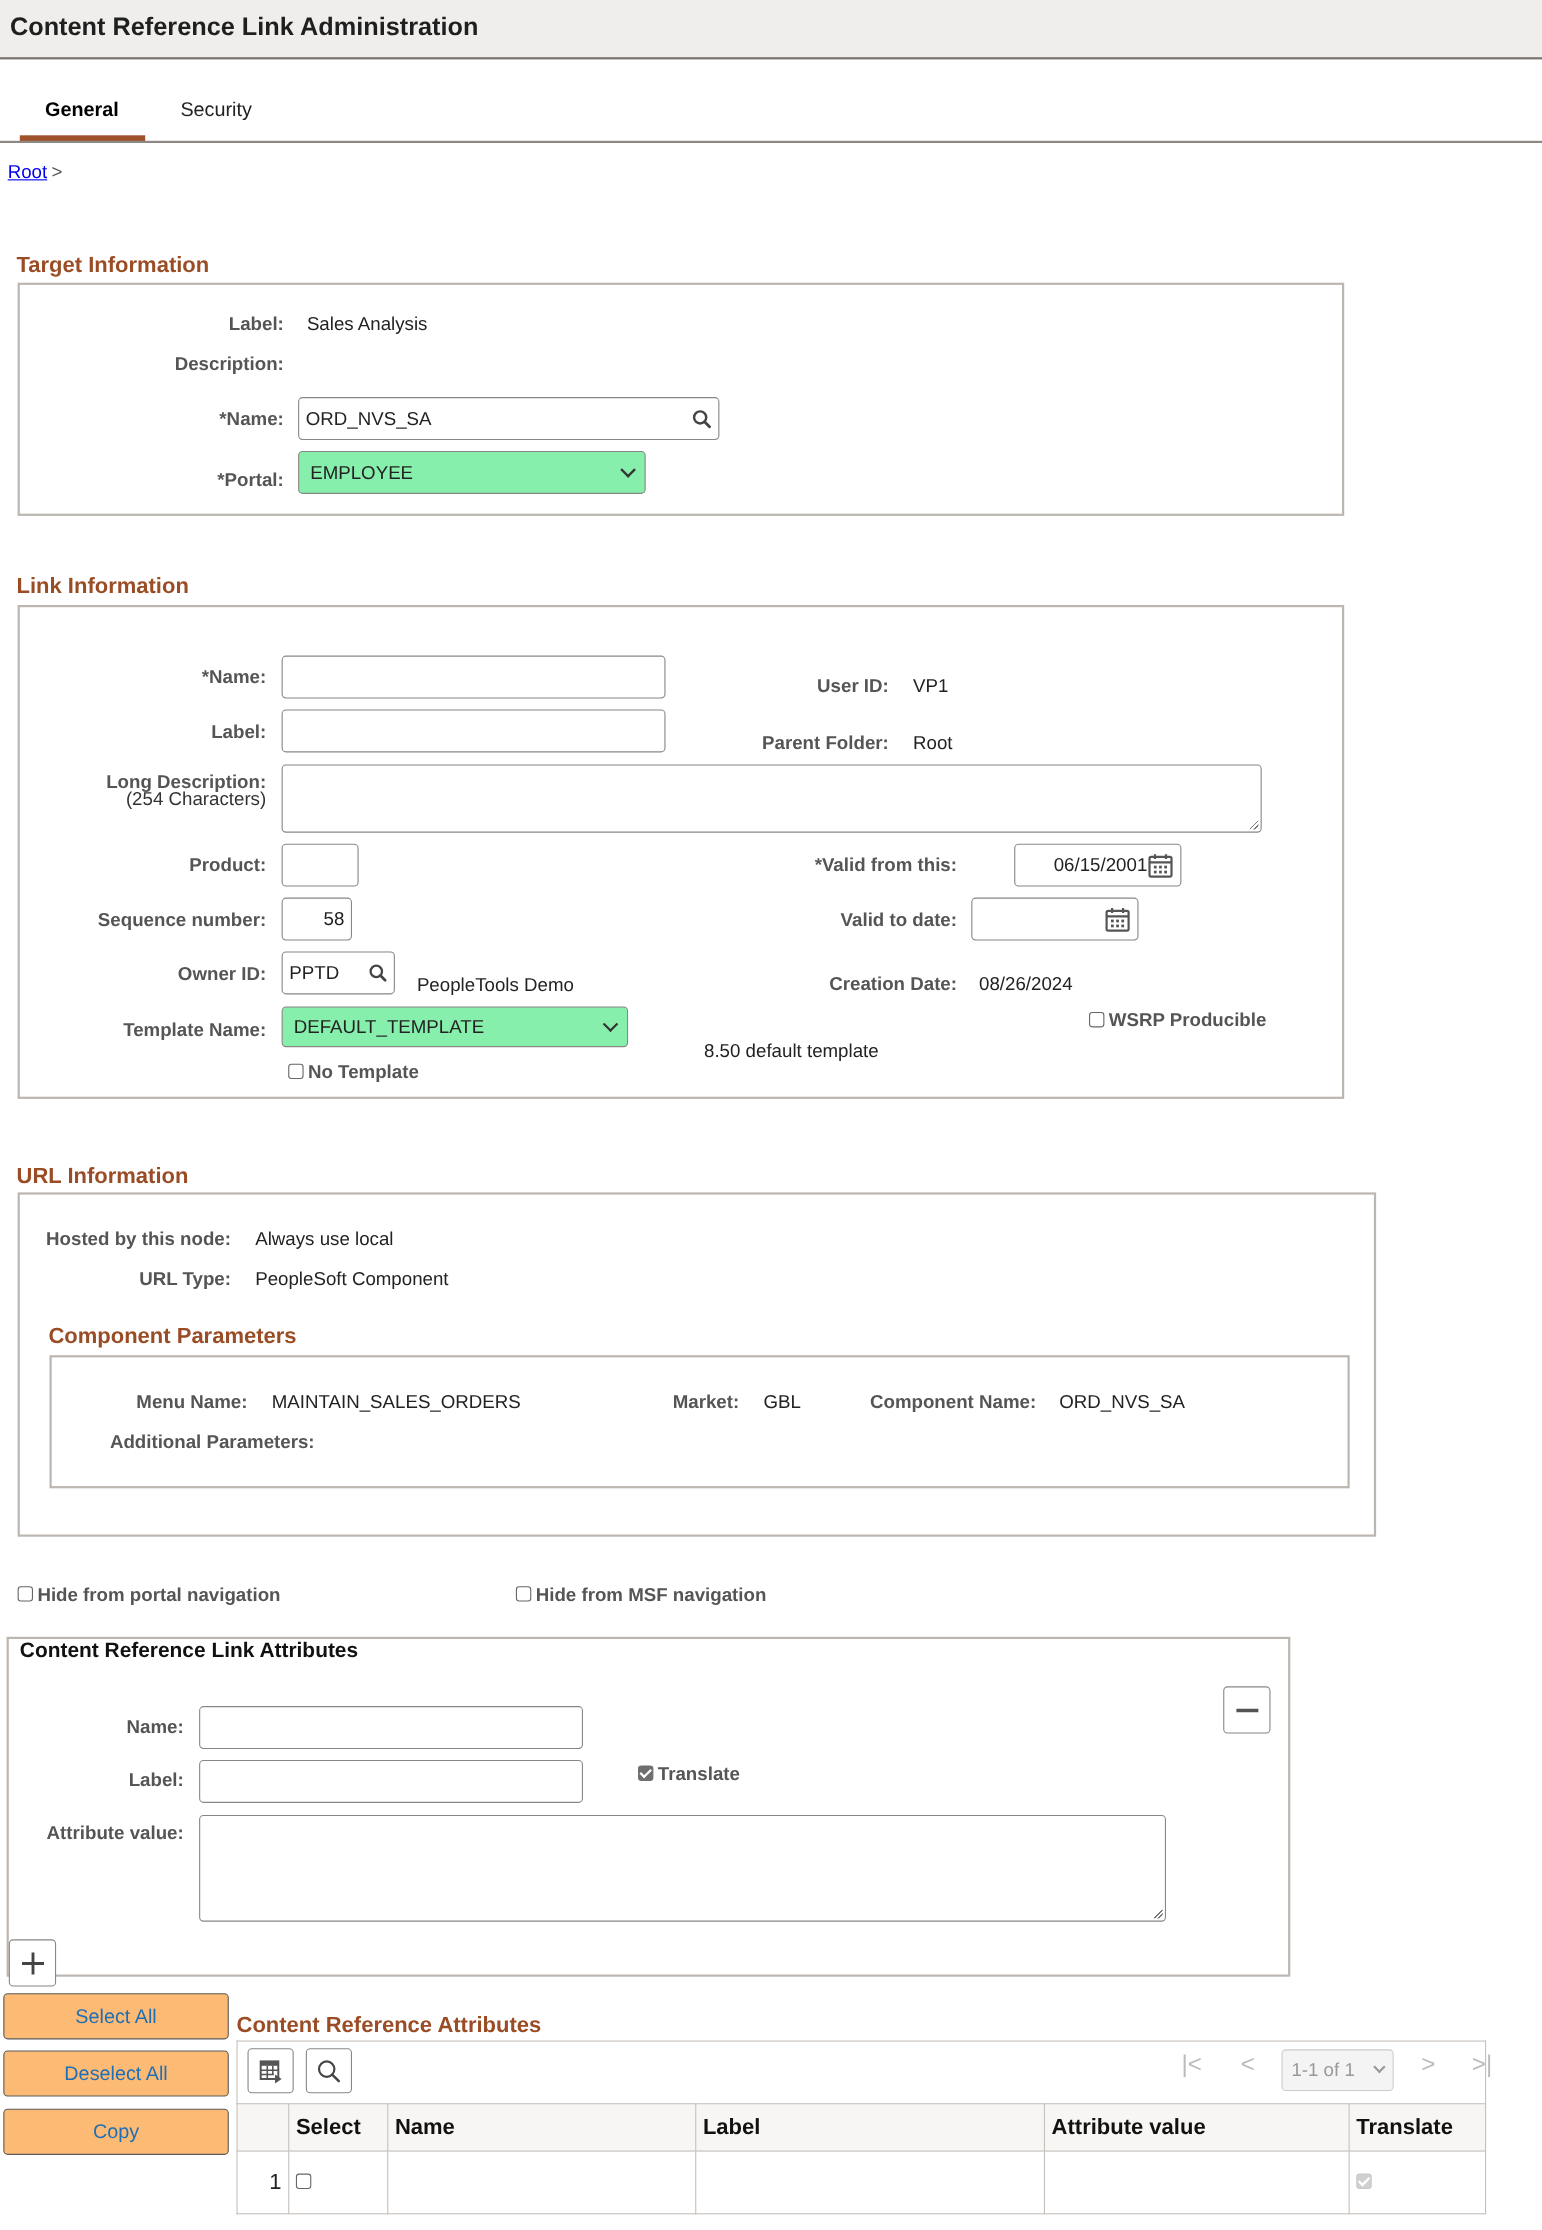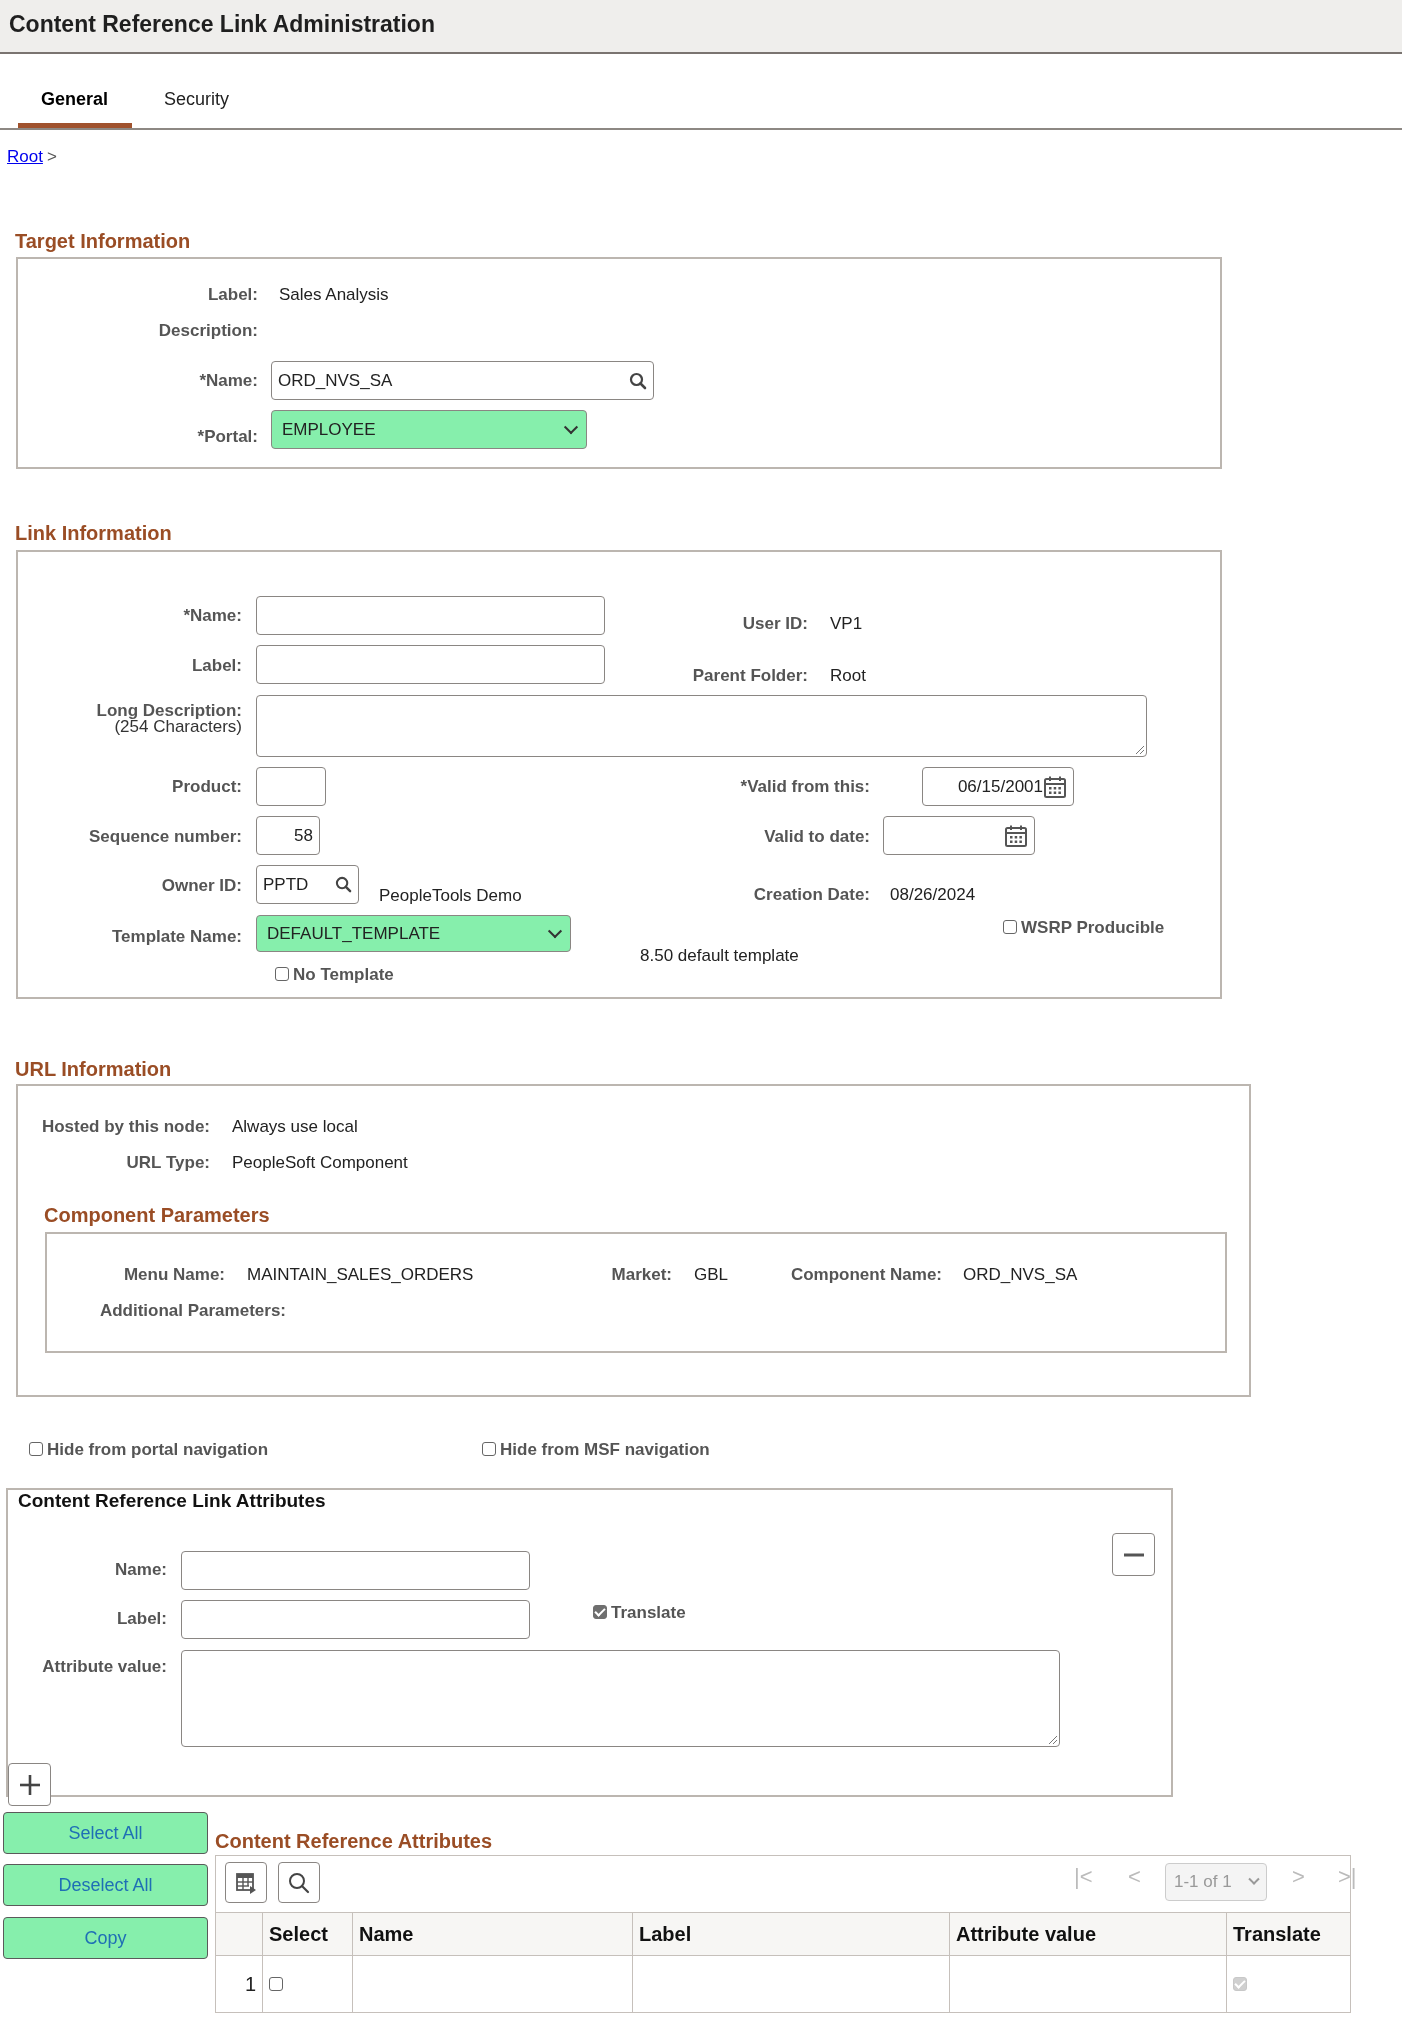--- a/index.html
+++ b/index.html
@@ -30,26 +30,26 @@
   .select {
     border: 1.5px solid #8a8683; border-radius: 4px; background: #86efac;
     font-size: 17px; color: #222; padding: 0 10px; display: flex; align-items: center; justify-content: space-between;
   }
   .chev { width: 10px; height: 10px; border-right: 2.5px solid #333; border-bottom: 2.5px solid #333; transform: rotate(45deg) translate(-2px,-2px); }
   .cb { width: 14px; height: 14px; border: 1.5px solid #666; border-radius: 3px; background: #fff; display: inline-block; }
   .cb.checked { background: #6f6f6f; border-color: #6f6f6f; position: relative; }
   .cb.checked::after { content: ""; position: absolute; left: 3px; top: 0px; width: 4px; height: 8px; border-right: 2px solid #fff; border-bottom: 2px solid #fff; transform: rotate(45deg); }
   .cb.disabled { background: #d0d0d0; border-color: #c8c8c8; position: relative; }
   .cb.disabled::after { content: ""; position: absolute; left: 3px; top: 0px; width: 4px; height: 8px; border-right: 2px solid #fff; border-bottom: 2px solid #fff; transform: rotate(45deg); }
-  .cb-label { font-size: 17px; font-weight: bold; color: #555; white-space: nowrap; display: flex; align-items: flex-start; gap: 4px; margin-left: 13px; }
+  .cb-label { font-size: 17px; font-weight: bold; color: #555; white-space: nowrap; display: flex; align-items: flex-start; gap: 4px; }
   .textarea { border: 1.5px solid #8a8683; border-radius: 4px; background: #fff; }
   .grip { position: absolute; right: 2px; bottom: 2px; width: 8px; height: 8px;
     background: linear-gradient(135deg, transparent 45%, #777 45%, #777 55%, transparent 55%, transparent 70%, #777 70%, #777 80%, transparent 80%); }
   .btn {
-    border: 1.5px solid #5a5a5a; border-radius: 4px; background: #86efac;
+    border: 1.5px solid #5a5a5a; border-radius: 4px; background: #fdba74;
     font-size: 18px; color: #1f6fb5; display: flex; align-items: center; justify-content: center;
   }
   .iconbtn { border: 1.5px solid #8a8683; border-radius: 4px; background: #fff; display: flex; align-items: center; justify-content: center; }
   .link { font-size: 17px; color: #1f6fb5; white-space: nowrap; }
   table.grid { border-collapse: collapse; font-size: 20px; }
   table.grid th { background: #f7f6f4; font-weight: bold; color: #111; text-align: left; padding: 0 6px; height: 43px; border: 1.5px solid #c6c0bb; }
   table.grid td { height: 57px; border: 1.5px solid #c6c0bb; padding: 0 6px; color: #222; }
   .pager-dis { color: #bbb; font-size: 22px; }
 </style>
 </head>

